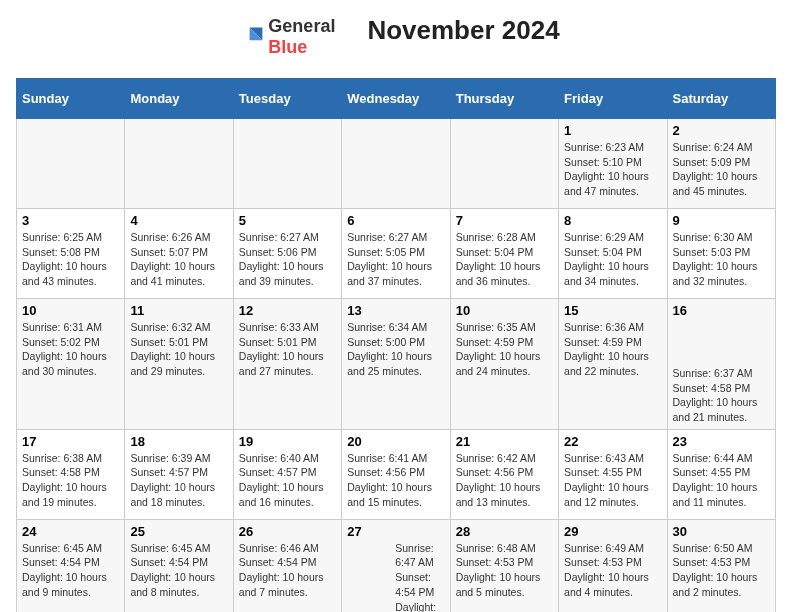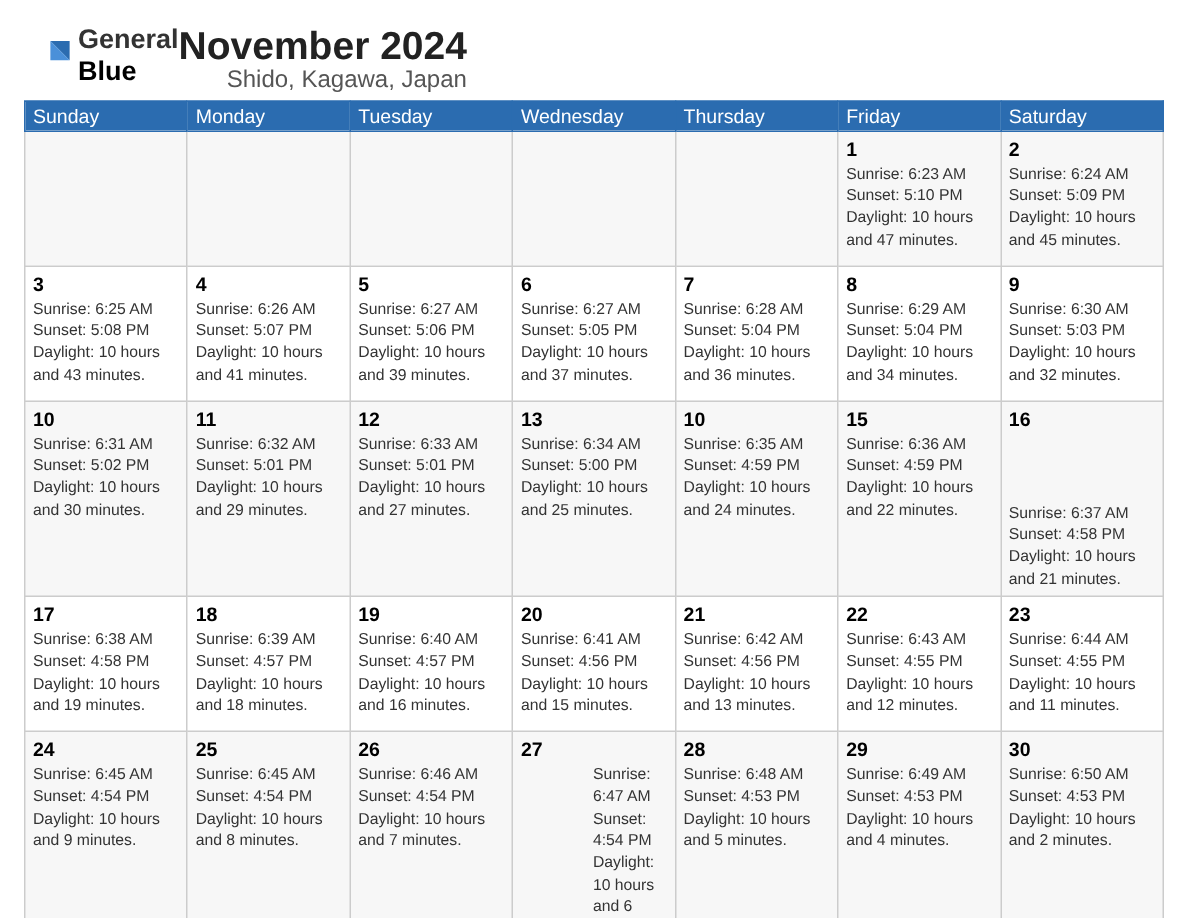--- a/index.html
+++ b/index.html
@@ -5,35 +5,36 @@
     * { box-sizing: border-box; margin: 0; padding: 0; }
     body {
       font-family: Arial, sans-serif;
       background: #fff;
       width: 792px;
       min-height: 612px;
       padding: 16px;
     }
     .header {
       display: flex;
-      justify-content: flex-start;
+      justify-content: center;
       align-items: flex-start;
-      margin-bottom: 4px;
+      margin-bottom: 20px;
+      gap: 32px;
     }
     .logo {
       display: flex;
       align-items: center;
       font-size: 18px;
       font-weight: bold;
     }
     .logo-general {
       color: #333;
     }
     .logo-blue {
-      color: #000000;
+      color: #ef4444;
     }
     .logo-icon {
       width: 32px;
       height: 32px;
       margin-right: 4px;
     }
     .title-block {
       text-align: right;
     }
     .month-title {
@@ -48,23 +49,23 @@
     }
     table {
       width: 100%;
       border-collapse: collapse;
       font-size: 11px;
     }
     thead tr th {
       background-color: #2b6cb0;
       color: #fff;
       text-align: left;
-      padding: 2px 5px;
+      padding: 12px 5px;
       font-size: 13px;
-      font-weight: normal;
+      font-weight: bold;
       border: 1px solid #2b6cb0;
     }
     tbody tr td {
       vertical-align: top;
       border: 1px solid #ccc;
       padding: 4px 5px;
       min-height: 80px;
       height: 90px;
       width: calc(100% / 7);
       background: #fff;
@@ -100,21 +101,20 @@
       <polygon points="22,8 38,8 38,24" fill="#2b6cb0"></polygon>
       <polygon points="22,8 38,24 22,24" fill="#4a90d9"></polygon>
     </svg>
     <div>
       <span class="logo-general">General</span><br>
       <span class="logo-blue">Blue</span>
     </div>
   </div>
   <div class="title-block">
     <div class="month-title">November 2024</div>
-    <div class="subtitle">Shido, Kagawa, Japan</div>
   </div>
 </div>
 
 <table>
   <thead>
     <tr>
       <th>Sunday</th>
       <th>Monday</th>
       <th>Tuesday</th>
       <th>Wednesday</th>

